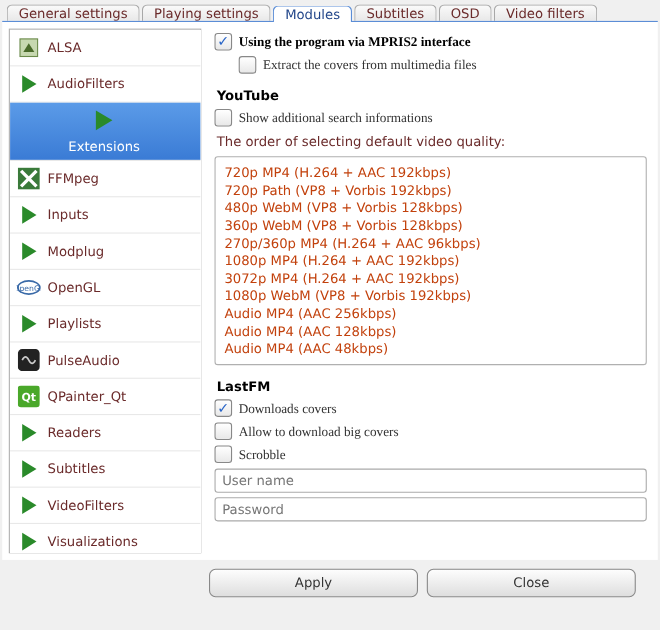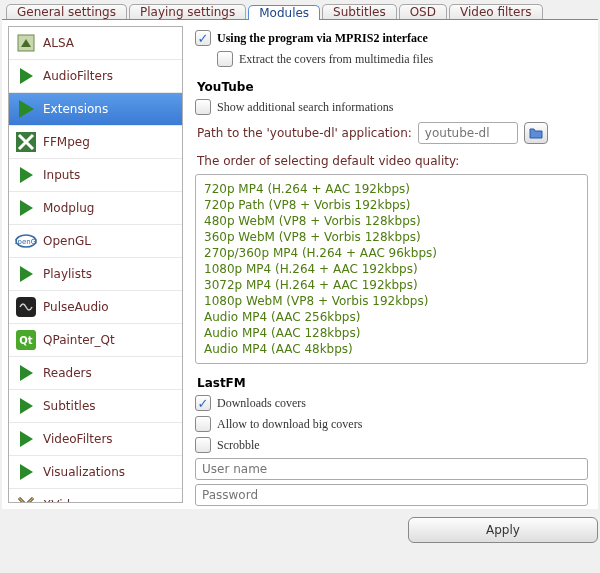--- a/index.html
+++ b/index.html
@@ -6,45 +6,45 @@
 body { width: 600px; height: 573px; background: #f0f0f0; overflow: hidden; font-size: 12px; color: #333; }
 
 .tabs { display: flex; padding: 4px 6px 0 6px; gap: 2px; }
 .tab { padding: 0 10px; border: 1px solid #a8a8a8; border-bottom: none; border-radius: 5px 5px 0 0; background: linear-gradient(#fafafa,#e8e8e8); color: #6a2a2a; cursor: pointer; font-size: 12px; }
 .tab.active { background: #fff; color: #22468a; border-color: #5b8dd6; position: relative; top: 1px; z-index: 2; }
 
 .content { display: flex; border-top: 1px solid #5b8dd6; margin: 0 2px; height: 490px; background: #fff; position: relative; }
 
 .sidebar { width: 175px; border: 1px solid #b0b0b0; margin: 6px 4px 6px 6px; background: #fff; overflow-y: auto; }
 .sidebar-item { display: flex; align-items: center; gap: 6px; padding: 5px 8px 5px 6px; border-bottom: 1px solid #e8e8e8; cursor: pointer; color: #6a2a2a; font-size: 12px; }
-.sidebar-item.selected { background: linear-gradient(#5b9be8,#3a7bd5); color: #fff; }
+.sidebar-item.selected { background: linear-gradient(#5b9be8,#3a7bd5); color: #fff; flex-direction: column; }
 .sidebar-icon { width: 22px; height: 22px; display: inline-flex; align-items: center; justify-content: center; flex-shrink: 0; }
 
 .main { flex: 1; padding: 8px 10px 8px 8px; overflow-y: auto; }
 
 .checkrow { display: flex; align-items: center; gap: 6px; padding: 2px 0 3px 0; }
 .checkrow.indent { padding-left: 22px; text-align: right; }
 .checkbox { width: 16px; height: 16px; border: 1px solid #888; border-radius: 3px; background: linear-gradient(#fff,#e8e8e8); display: inline-flex; align-items: center; justify-content: center; flex-shrink: 0; }
 .checkbox.checked::after { content: "✓"; color: #2a66c8; font-weight: bold; font-size: 13px; line-height: 1; }
 .checklabel { font-size: 12px; font-family: Liberation Serif, serif; }
 .bold { font-weight: bold; color: #000; }
 
 .section-title { font-weight: bold; color: #000; font-size: 12px; padding: 10px 0 3px 2px; }
 
 .field-row { display: flex; align-items: center; gap: 6px; padding: 4px 0 6px 2px; color: #6a2a2a; }
 .field-label { color: #6a2a2a; }
 .text-input { flex: 1; border: 1px solid #aaa; border-radius: 3px; padding: 3px 6px; color: #888; font-size: 12px; background: #fff; height: 22px; }
 .text-input.full { width: 100%; margin: 2px 0; }
 .icon-btn { width: 24px; height: 22px; border: 1px solid #888; border-radius: 4px; background: linear-gradient(#fdfdfd,#e0e0e0); display: inline-flex; align-items: center; justify-content: center; cursor: pointer; }
 
 .list-label { color: #6a2a2a; padding: 4px 0 4px 2px; }
-.quality-list { border: 1px solid #b0b0b0; border-radius: 3px; padding: 6px 8px; margin: 2px 0 2px 0; color: #4d7c0f; background: #fff; }
+.quality-list { border: 1px solid #b0b0b0; border-radius: 3px; padding: 6px 8px; margin: 2px 0 2px 0; color: #c2410c; background: #fff; }
 .quality-list div { padding: 1px 0; font-size: 12px; }
 
-.buttons { display: flex; gap: 8px; padding: 8px 2px; justify-content: flex-end; }
+.buttons { display: flex; gap: 8px; padding: 8px 22px; justify-content: flex-end; }
 .btn { flex: 1; max-width: 190px; padding: 5px 0; border: 1px solid #888; border-radius: 6px; background: linear-gradient(#fdfdfd,#dedede); text-align: center; cursor: pointer; font-size: 12px; color: #333; }
 
 .tri-green { width: 0; height: 0; border-top: 9px solid transparent; border-bottom: 9px solid transparent; border-left: 15px solid #2a8a2a; }
 .tri-green.sm { border-top-width: 8px; border-bottom-width: 8px; border-left-width: 13px; }
 </style>
 </head>
 <body>
 
 <div class="tabs">
   <div class="tab">General settings</div>
@@ -174,29 +174,20 @@
     </div>
     <div class="checkrow indent">
       <span class="checkbox"></span>
       <span class="checklabel">Extract the covers from multimedia files</span>
     </div>
 
     <div class="section-title">YouTube</div>
     <div class="checkrow">
       <span class="checkbox"></span>
       <span class="checklabel">Show additional search informations</span>
-    </div>
-    <div class="field-row">
-      <span class="field-label">Path to the 'youtube-dl' application:</span>
-      <input class="text-input" style="max-width: 100px;" placeholder="youtube-dl">
-      <span class="icon-btn">
-        <svg width="14" height="12">
-            <path d="M1 2 L5 2 L6 4 L13 4 L13 11 L1 11 Z" fill="#5b8dd6" stroke="#2a5aa8"></path>
-          </svg>
-      </span>
     </div>
     <div class="list-label">The order of selecting default video quality:</div>
     <div class="quality-list">
       <div>720p MP4 (H.264 + AAC 192kbps)</div>
       <div>720p Path (VP8 + Vorbis 192kbps)</div>
       <div>480p WebM (VP8 + Vorbis 128kbps)</div>
       <div>360p WebM (VP8 + Vorbis 128kbps)</div>
       <div>270p/360p MP4 (H.264 + AAC 96kbps)</div>
       <div>1080p MP4 (H.264 + AAC 192kbps)</div>
       <div>3072p MP4 (H.264 + AAC 192kbps)</div>
@@ -219,13 +210,14 @@
       <span class="checkbox"></span>
       <span class="checklabel">Scrobble</span>
     </div>
     <input class="text-input full" placeholder="User name" style="">
     <input class="text-input full" type="password" placeholder="Password" style="">
   </div>
 </div>
 
 <div class="buttons">
   <div class="btn">Apply</div>
+  <div class="btn">Close</div>
 </div>
 
 </body></html>

